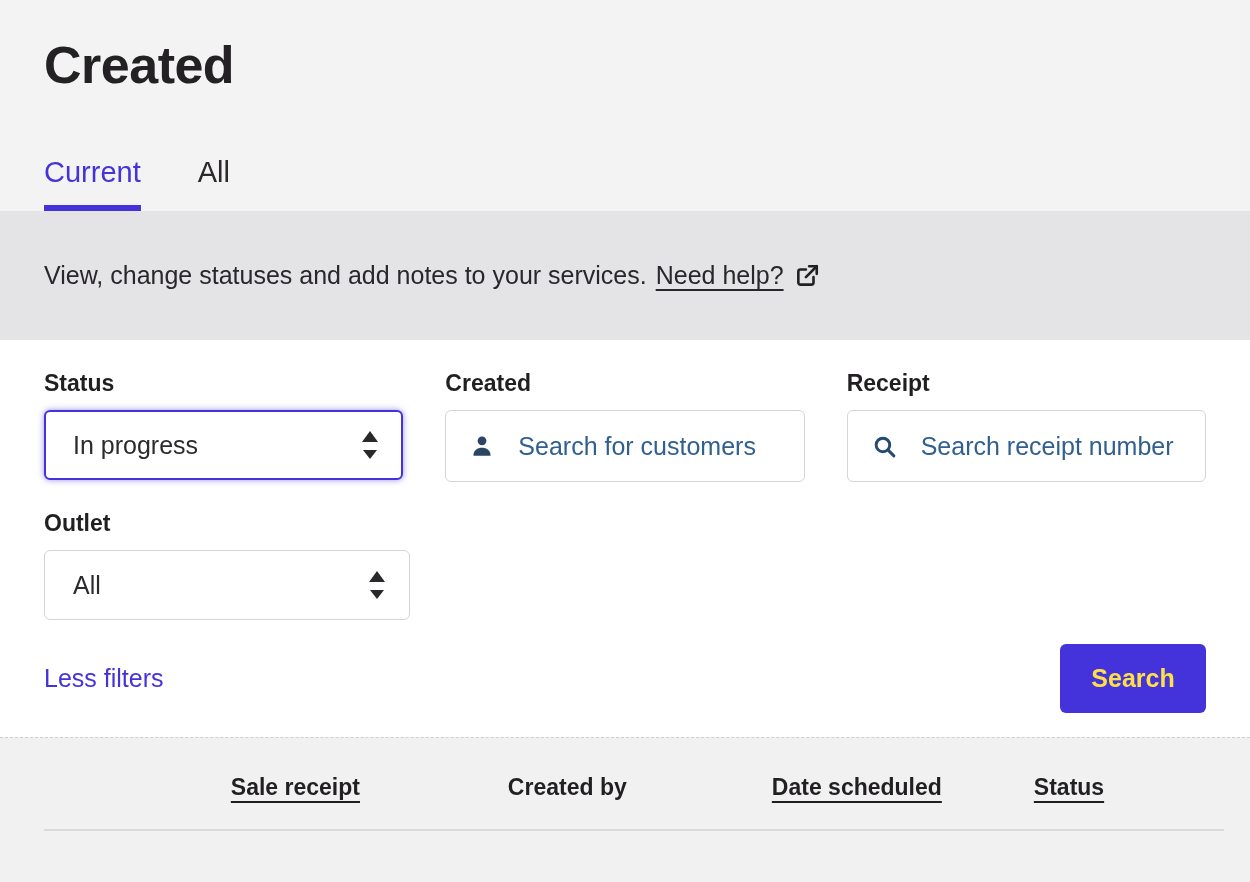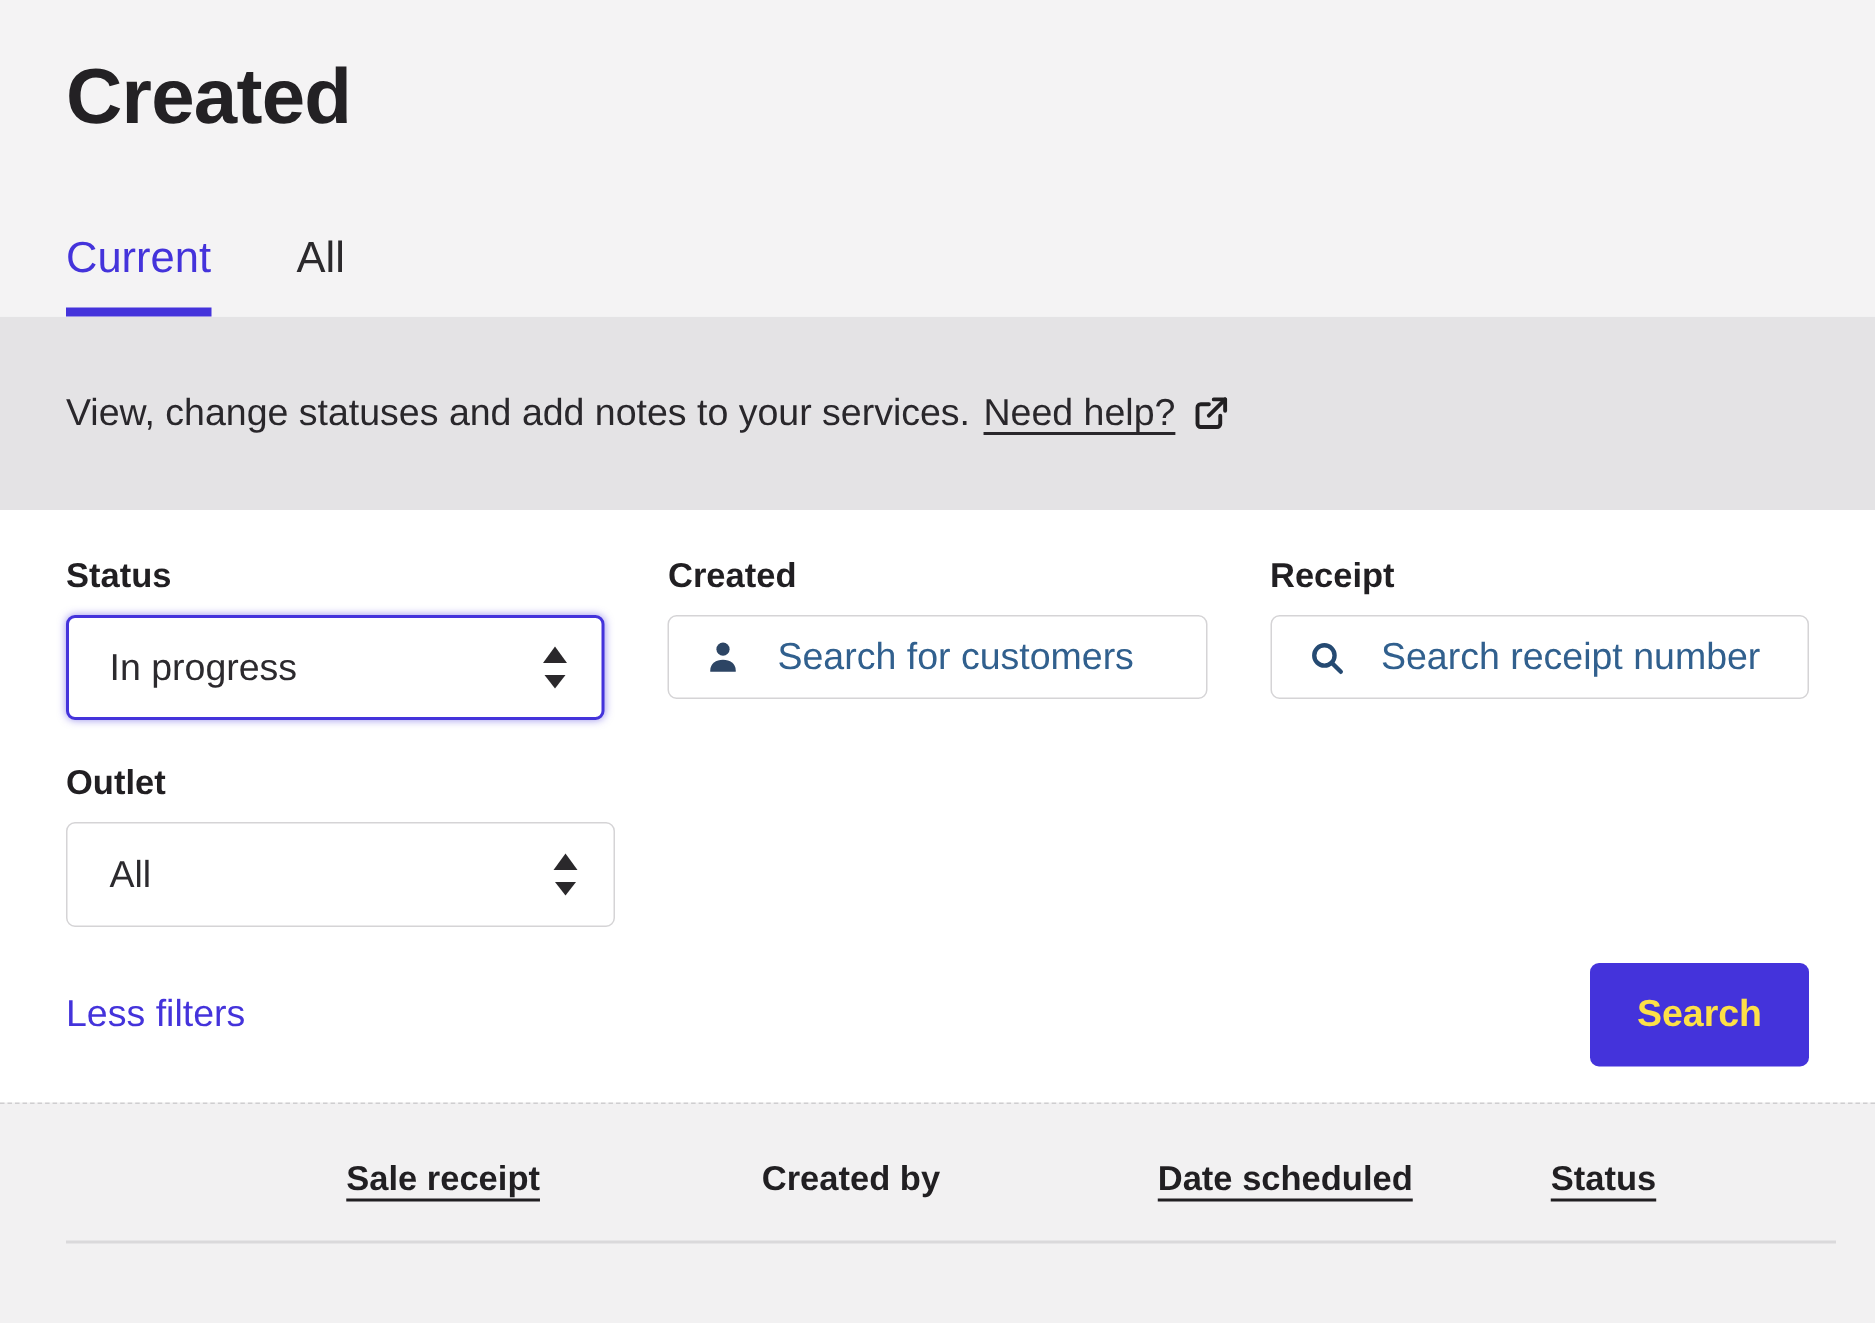--- a/index.html
+++ b/index.html
@@ -80,21 +80,21 @@
     width:0;height:0;
     border-left:8px solid transparent;border-right:8px solid transparent;
     border-bottom:11px solid #2a282b;
   }
   .tri-down{
     width:0;height:0;
     border-left:7px solid transparent;border-right:7px solid transparent;
     border-top:9px solid #2a282b;
   }
   .input-box{
-    height:56px;width:100%;background:#fff;
+    height:72px;width:100%;background:#fff;
     border:1px solid var(--input_border);border-radius:6px;
     display:flex;align-items:center;padding:0 20px 0 24px;gap:22px;
   }
   .input-box svg{flex:0 0 auto;}
   .input-box input{
     border:none;outline:none;background:transparent;width:100%;
     font-family:"Liberation Sans",sans-serif;
     font-size:25px;color:var(--placeholder_blue);
   }
   .input-box input::placeholder{color:var(--placeholder_blue);opacity:1;}

